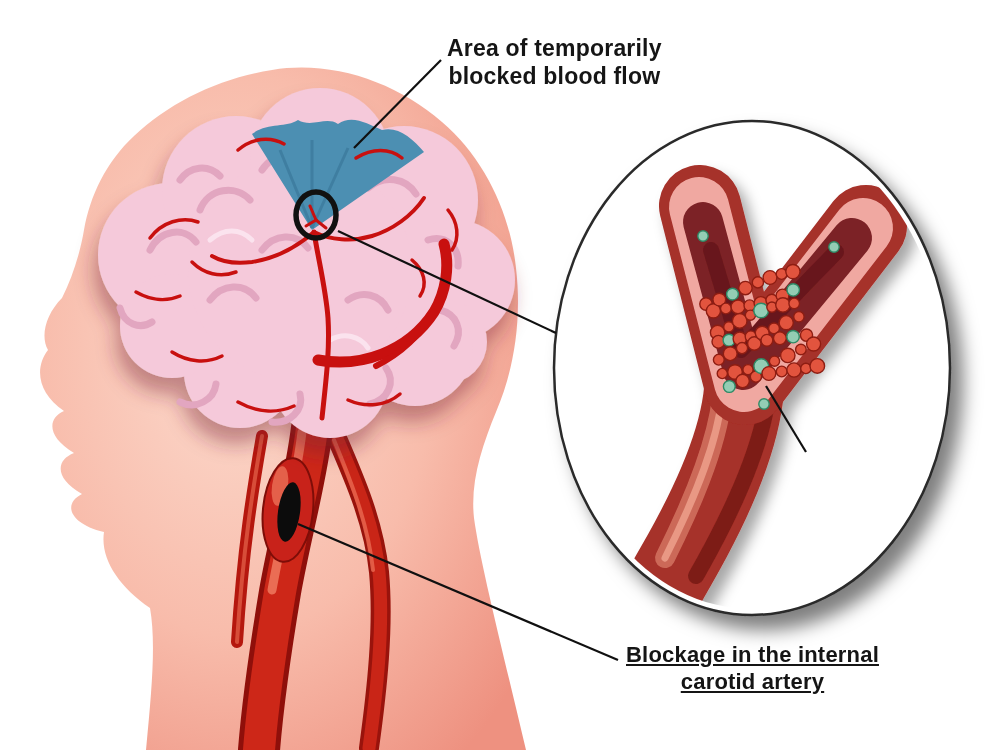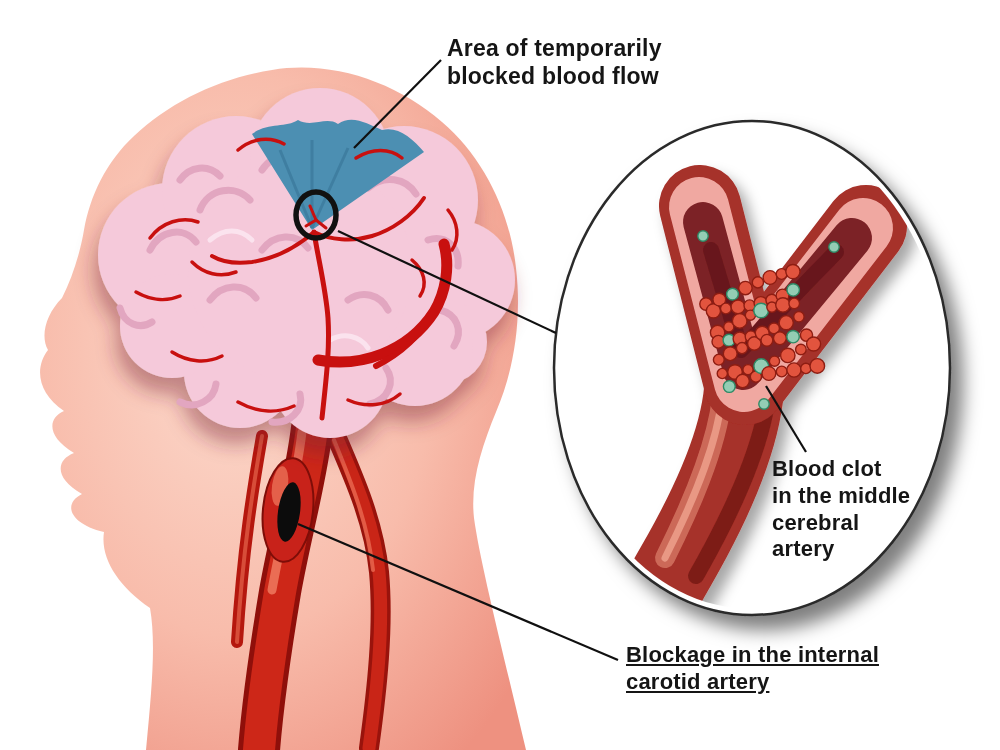--- a/index.html
+++ b/index.html
@@ -1,18 +1,18 @@
 <!DOCTYPE html>
 <html><head>
 <meta charset="utf-8">
 <style>
   html,body{margin:0;padding:0;background:#ffffff;}
   .stage{
     position:relative;width:1000px;height:750px;background:#ffffff;
-    overflow:hidden;font-family:"Liberation Sans",sans-serif;
+    overflow:hidden;font-family:"Liberation Sans",sans-serif;text-align:center;
   }
   .stage svg{position:absolute;left:0;top:0;}
   .label{
     position:absolute;white-space:pre-line;font-weight:700;color:#151515;
     line-height:1.22;letter-spacing:0.2px;
   }
   .label-top{left:447px;top:34px;font-size:23px;}
   .label-clot{left:772px;top:456px;font-size:22px;}
   .label-blockage{left:626px;top:642px;font-size:22px;text-decoration:underline;}
 </style>
@@ -229,20 +229,16 @@
   <g stroke="#101010" stroke-width="2.2">
     <line x1="441" y1="60" x2="354" y2="148"></line>
     <line x1="338" y1="231" x2="556" y2="333"></line>
     <line x1="766" y1="386" x2="806" y2="452"></line>
     <line x1="298" y1="524" x2="618" y2="660"></line>
   </g>
 </svg>
 
 <div class="label label-top">Area of temporarily
 blocked blood flow</div>
-<div class="label label-clot">Blood clot
-in the middle
-cerebral
-artery</div>
 <div class="label label-blockage">Blockage in the internal
 carotid artery</div>
 
 </div>
 
 </body></html>

